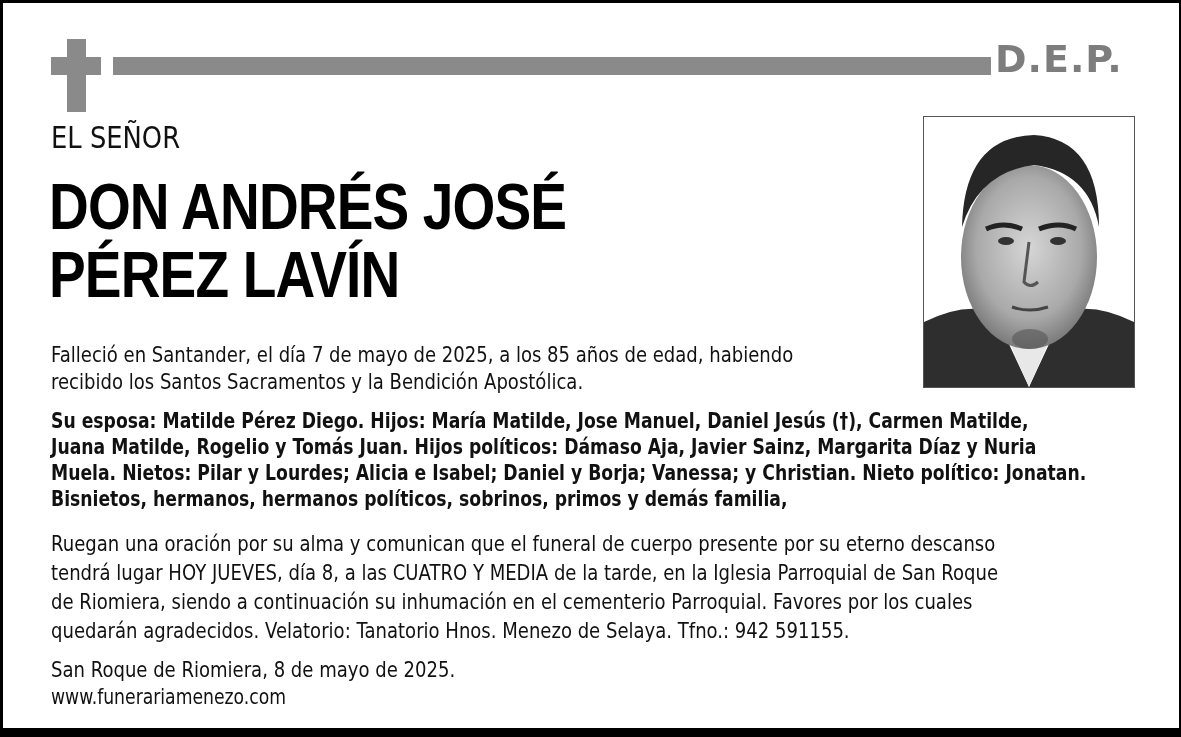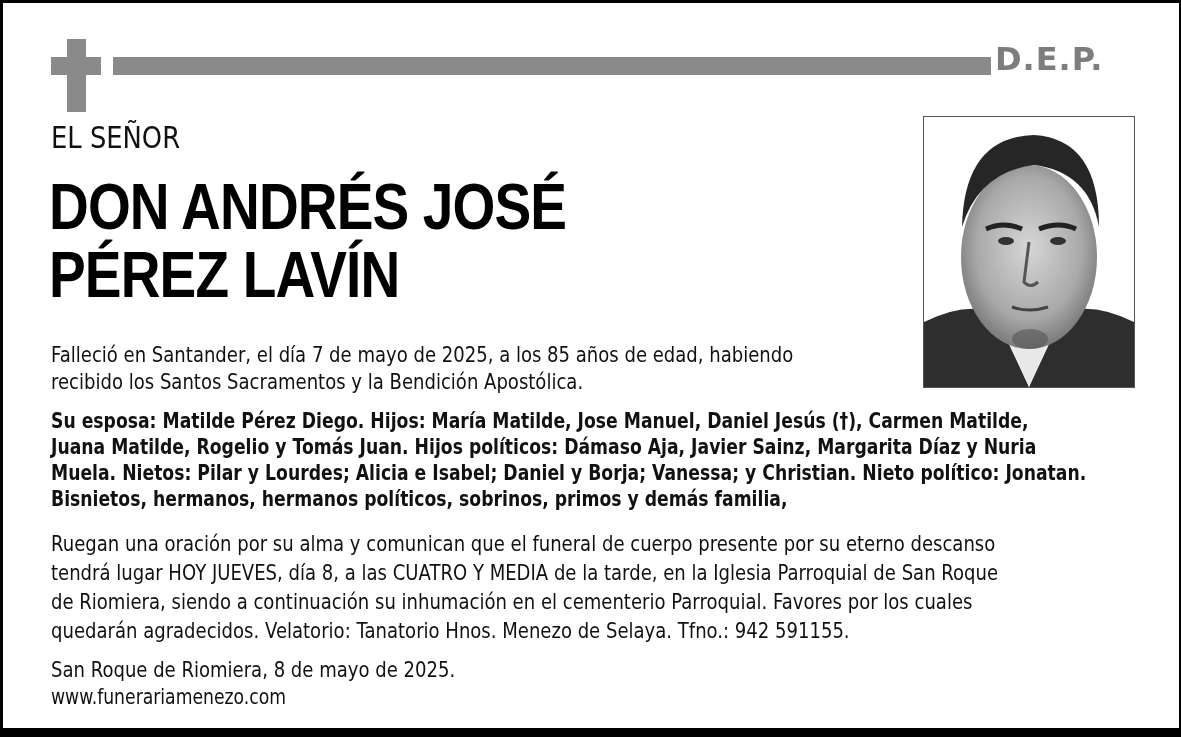--- a/index.html
+++ b/index.html
@@ -9,21 +9,21 @@
       box-sizing: border-box;
       border-left: 3px solid #000; border-top: 3px solid #000;
       border-right: 2px solid #000; border-bottom: 9px solid #000;
       background: #fff;
     }
     .cross-v { position: absolute; left: 64px; top: 36px; width: 19px; height: 73px; background: #8a8a8a; }
     .cross-h { position: absolute; left: 48px; top: 54px; width: 50px; height: 18px; background: #8a8a8a; }
     .rule { position: absolute; left: 110px; top: 54px; width: 878px; height: 18px; background: #8a8a8a; }
     .dep {
       position: absolute; left: 992px; top: 36px;
-      font-family: "DejaVu Sans", sans-serif; font-weight: bold; font-size: 32px;
+      font-family: "DejaVu Sans", sans-serif; font-weight: bold; font-size: 38px;
       color: #7d7d7d; letter-spacing: 1px; line-height: 40px;
     }
     .el-senor {
       position: absolute; left: 48px; top: 117px;
       font-family: "DejaVu Sans", sans-serif; font-size: 30px; color: #111;
       transform: scaleX(0.86); transform-origin: left top; line-height: 36px;
     }
     .name {
       position: absolute; left: 46px; top: 170px;
       font-family: "Liberation Sans", sans-serif; font-weight: bold;

